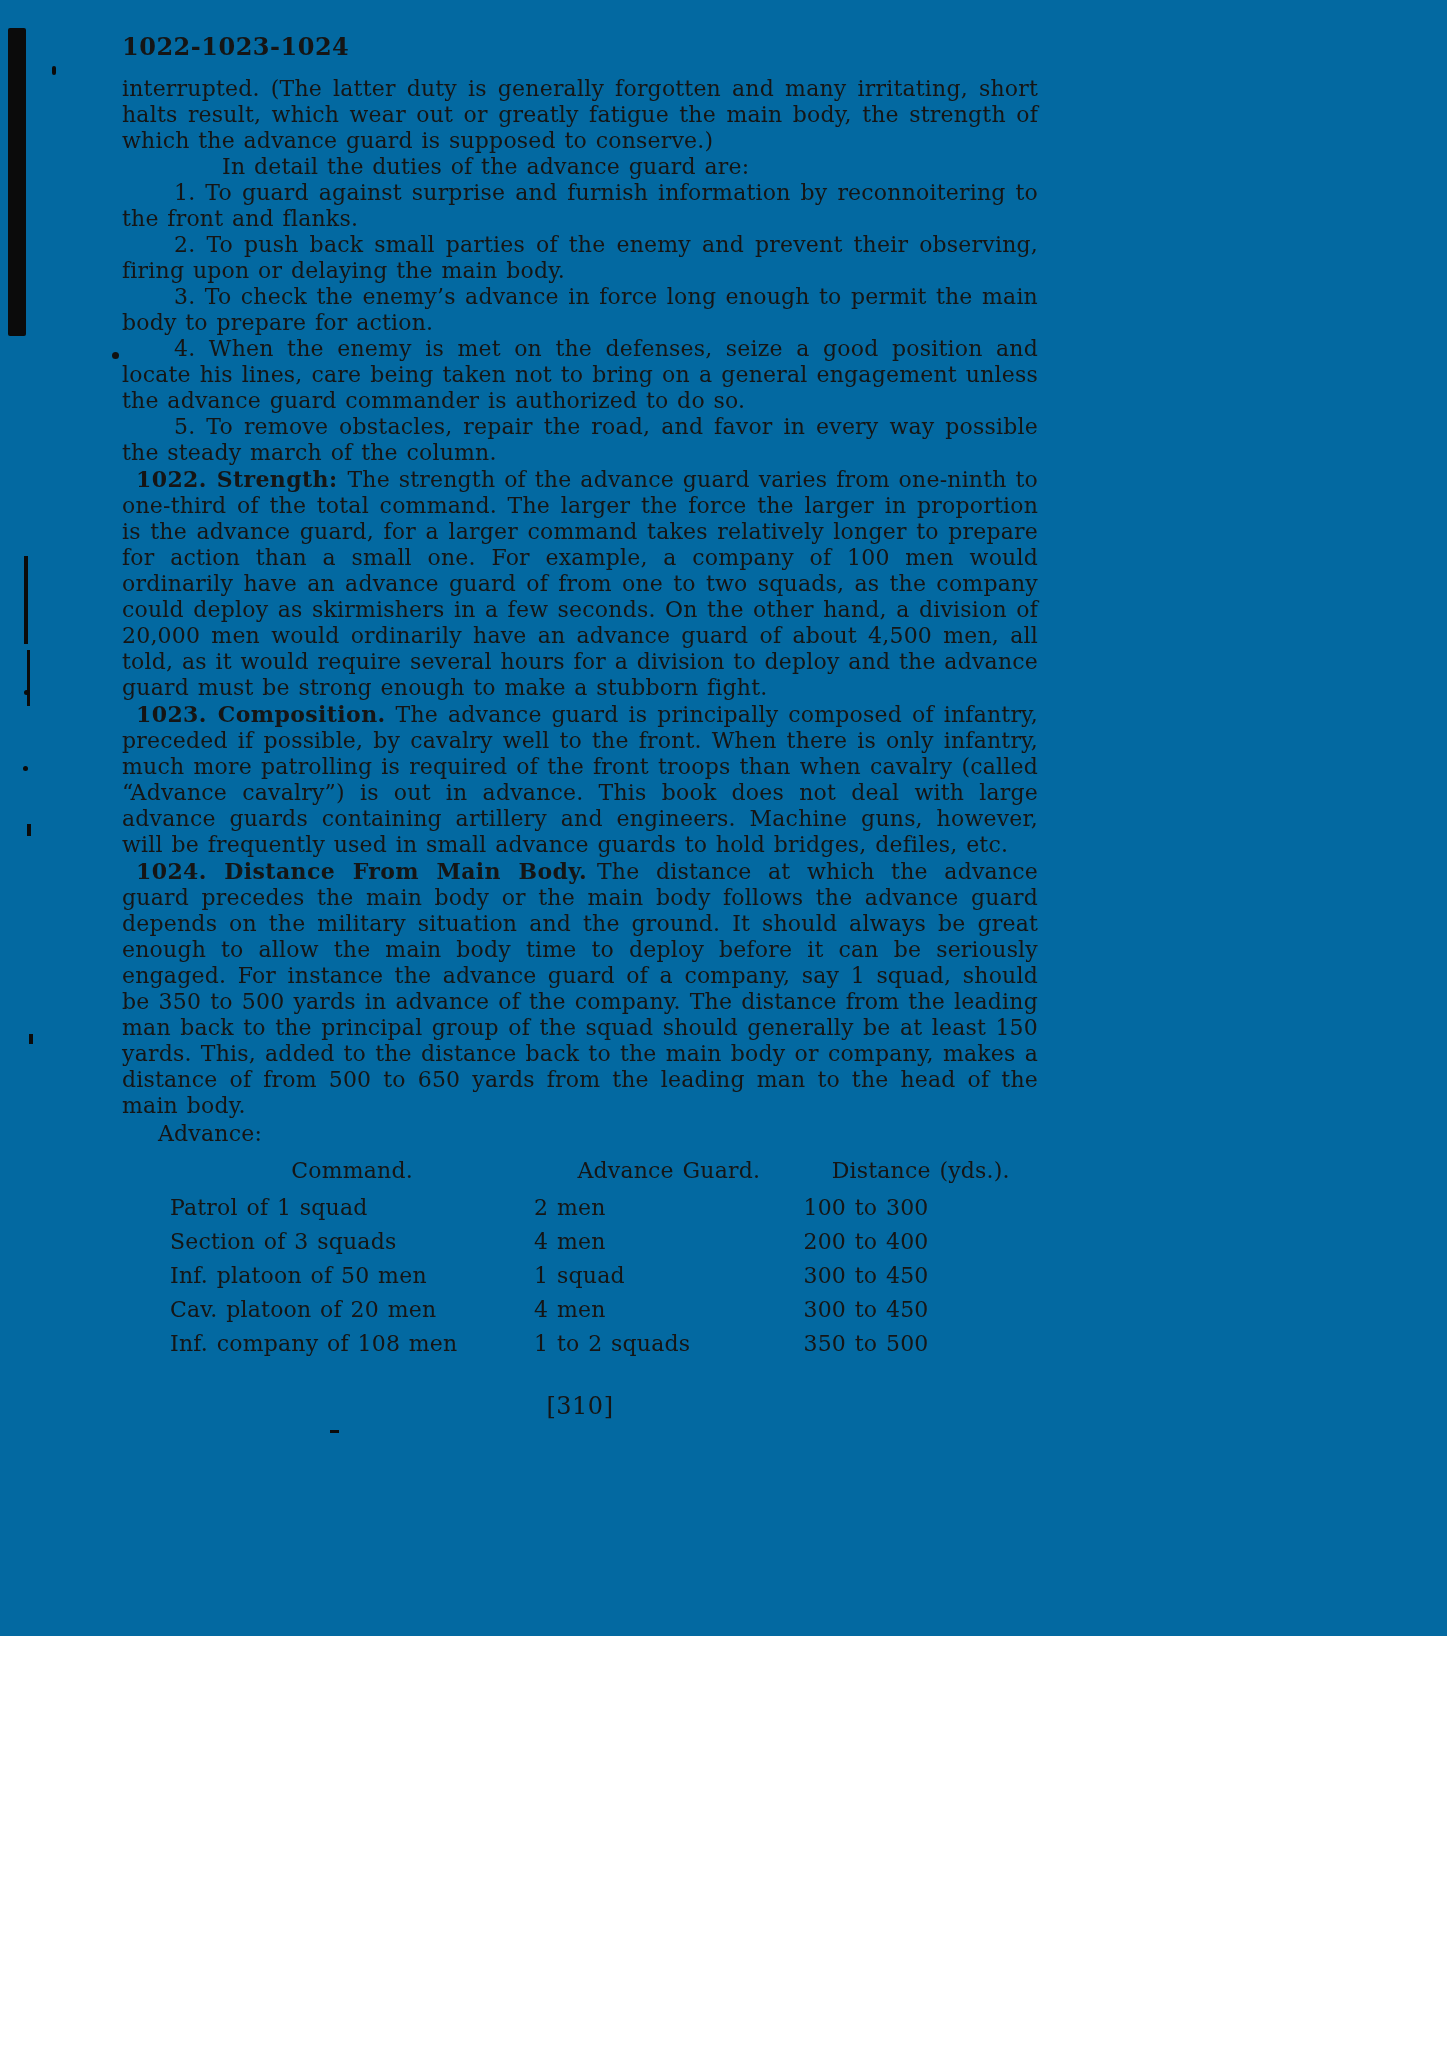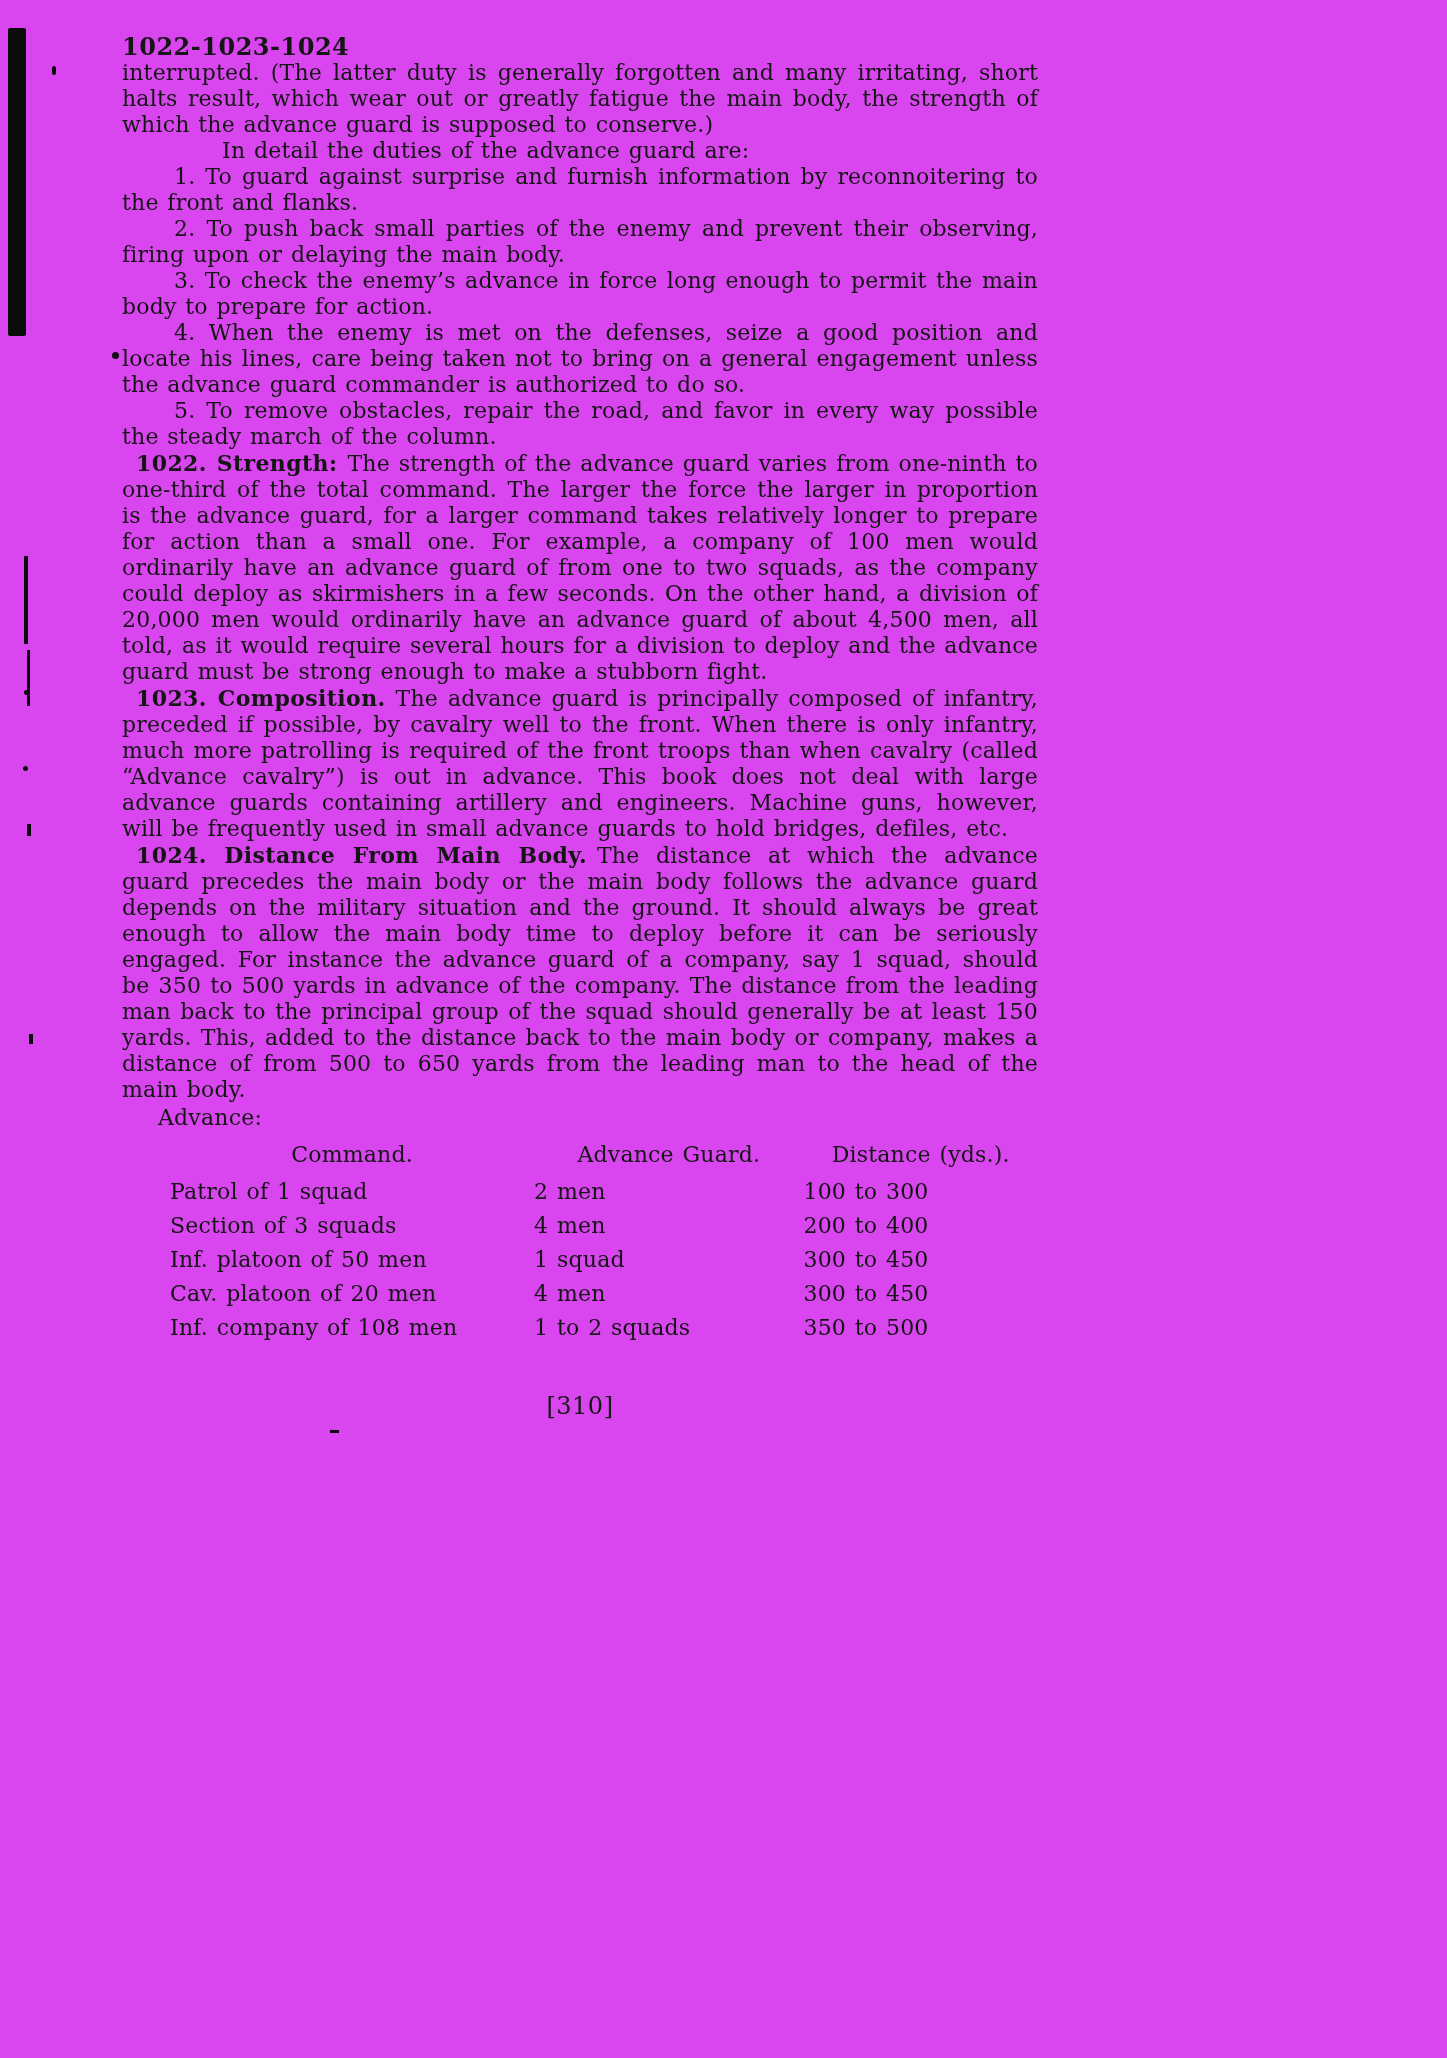--- a/index.html
+++ b/index.html
@@ -1,20 +1,20 @@
 <!DOCTYPE html>
 <html><head>
 <meta charset="utf-8">
 <style>
   html, body { margin: 0; padding: 0; background: #ffffff; }
   .page {
     position: relative;
     width: 1447px;
-    height: 2058px;
-    background: #d946ef;
+    height: 1636px;
+    background: #0369a1;
     overflow: hidden;
     font-family: "DejaVu Serif", "Liberation Serif", serif;
     color: #151515;
   }
   .artifact { position: absolute; background: #0b0b0b; }
   .bar-top  { left: 8px;  top: 28px;  width: 18px; height: 308px; border-radius: 2px; }
   .mark-1   { left: 24px; top: 556px; width: 4px;  height: 88px; }
   .mark-2   { left: 27px; top: 650px; width: 3px;  height: 56px; }
   .speck-0  { left: 52px; top: 66px;  width: 4px;  height: 9px; border-radius: 2px; }
   .speck-1  { left: 24px; top: 690px; width: 5px;  height: 5px; border-radius: 50%; }
@@ -24,21 +24,21 @@
   .dash     { left: 330px; top: 1430px; width: 9px; height: 3px; }
   .bullet {
     position: absolute; left: 112px; top: 352px;
     width: 7px; height: 7px; border-radius: 50%; background: #111;
   }
   .header {
     position: absolute; left: 122px; top: 32px;
     font-size: 24px; font-weight: bold; letter-spacing: 0.5px;
   }
   .content {
-    position: absolute; left: 122px; top: 60px; width: 916px;
+    position: absolute; left: 122px; top: 76px; width: 916px;
     font-size: 22px; line-height: 26px;
     text-align: justify; letter-spacing: 0.2px; word-spacing: 1.5px;
   }
   .content p { margin: 0; }
   p.cont     { text-indent: 0; }
   p.deep     { text-indent: 100px; }
   p.item     { text-indent: 52px; }
   p.sect     { text-indent: 14px; }
   p.examples { text-indent: 36px; text-align: left; margin-top: 2px; }
   .lead { font-weight: bold; margin-right: 0.45em; letter-spacing: 0.4px; }

